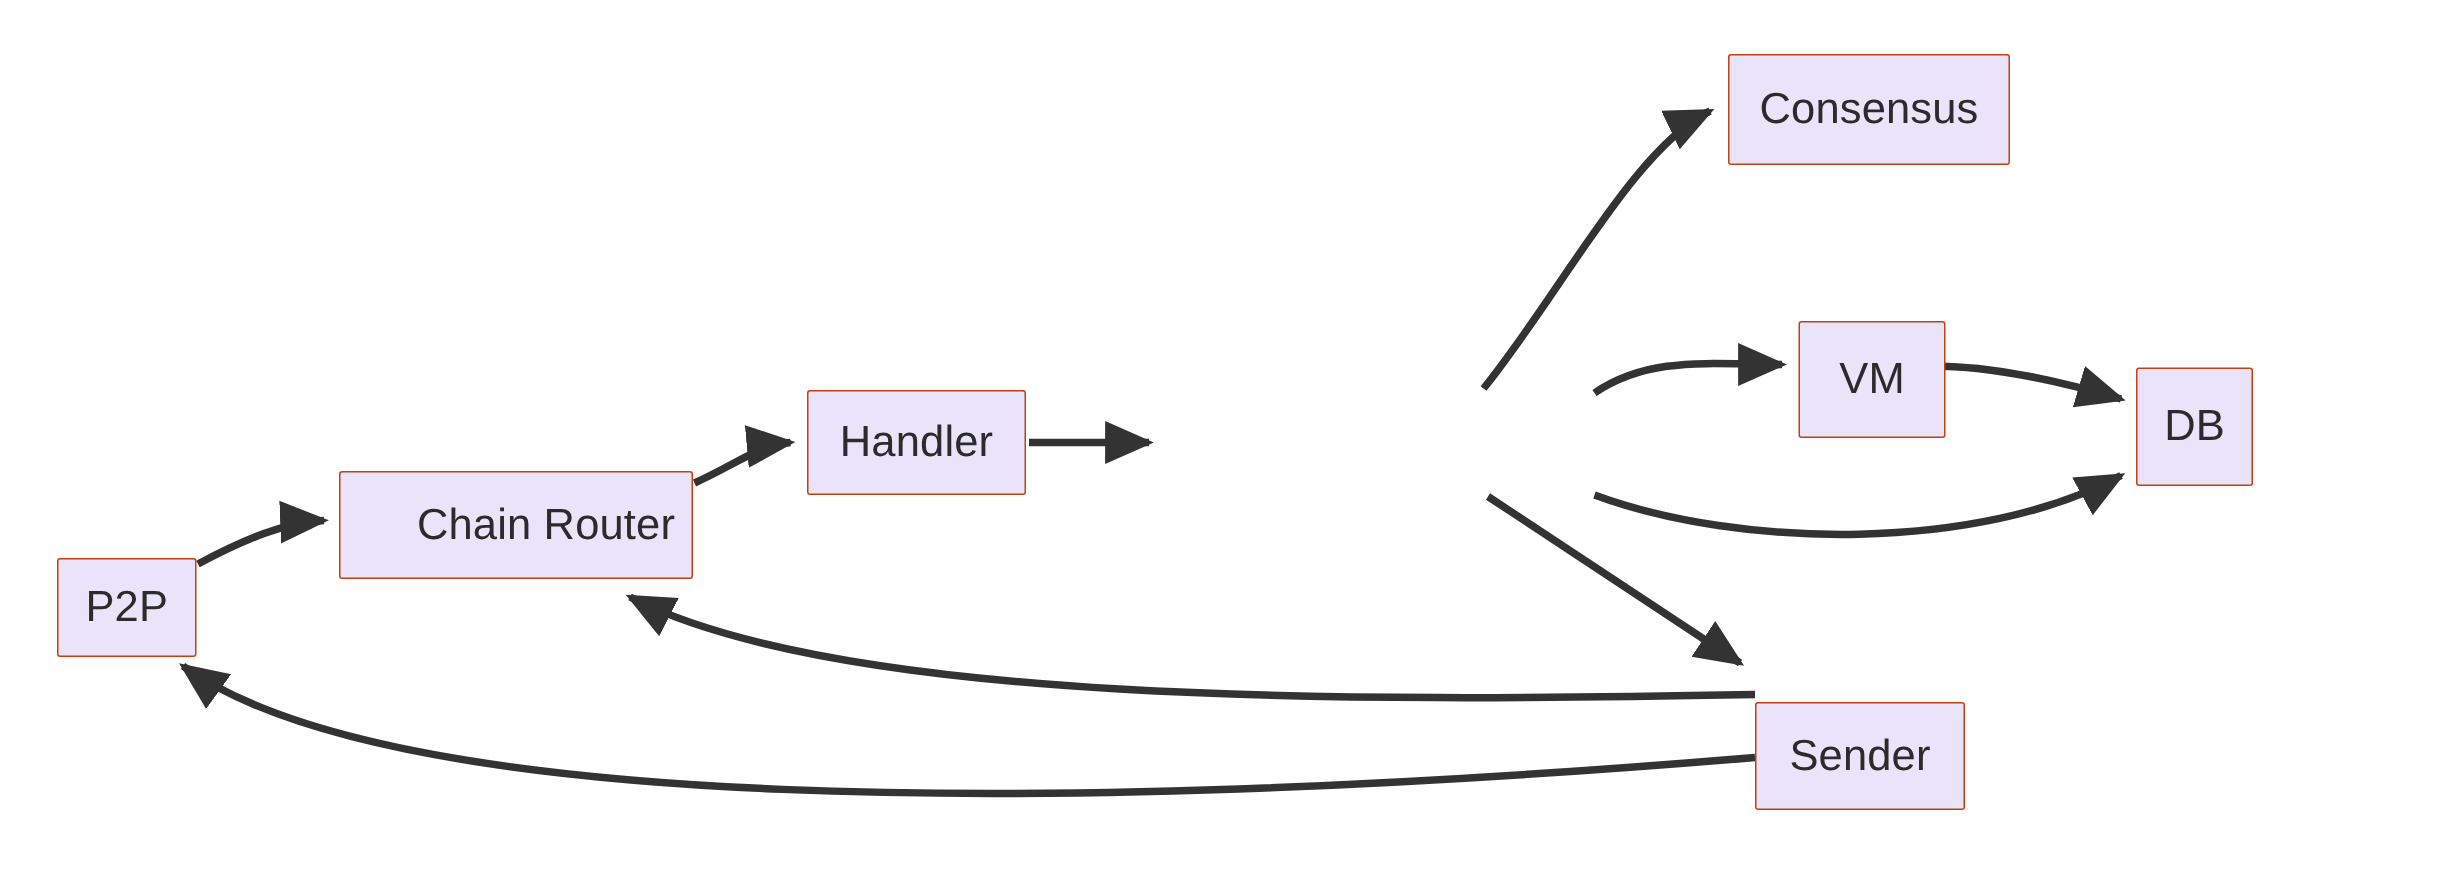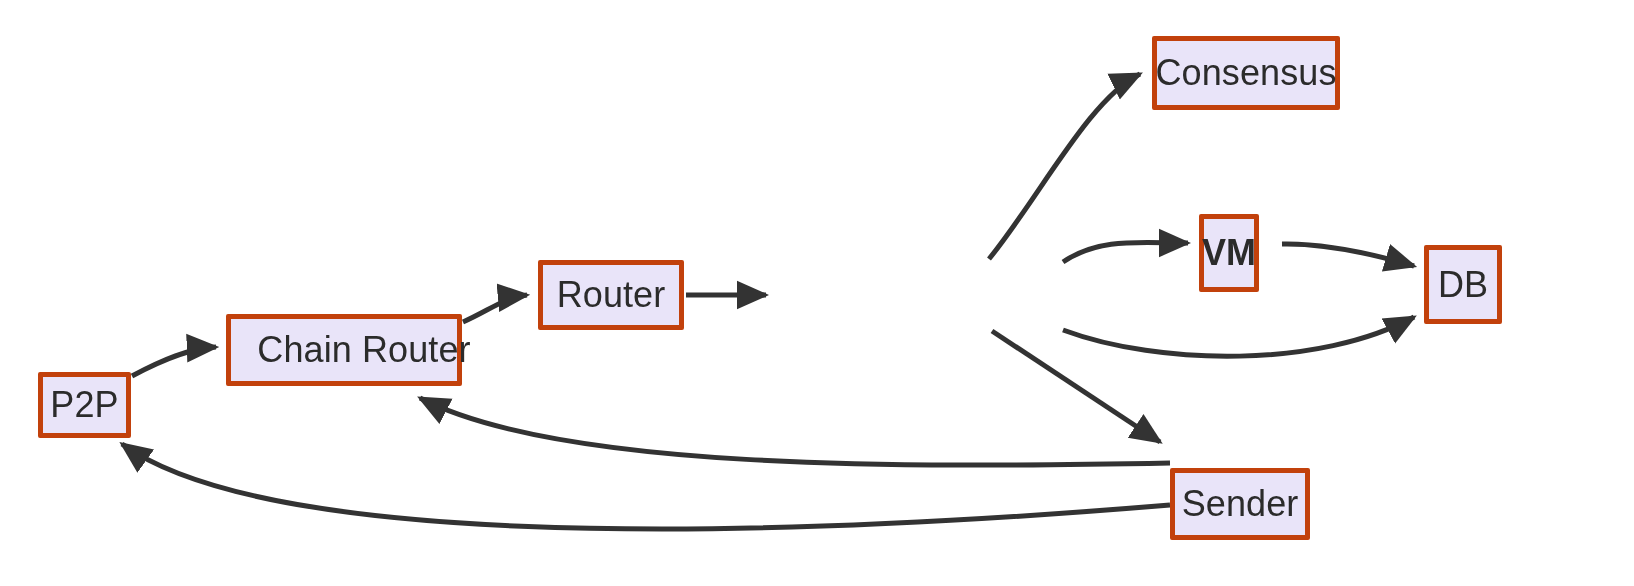--- a/index.html
+++ b/index.html
@@ -21,27 +21,27 @@
     position: absolute;
     left: 0;
     top: 0;
     width: 1634px;
     height: 586px;
   }
   .node {
     position: absolute;
     box-sizing: border-box;
     background: #e9e4f9;
-    border: 5px solid #c2410c;
+    border: 1px solid #c2410c;
     border-radius: 2px;
     display: flex;
     align-items: center;
     justify-content: center;
     color: #2b2b2b;
-    font-size: 36px;
+    font-size: 29px;
     font-family: "Liberation Sans", sans-serif;
     letter-spacing: 0.1px;
     white-space: nowrap;
     z-index: 2;
   }
   .node-label {
     pointer-events: none;
   }
 </style>
 </head>
@@ -79,29 +79,29 @@
 
   <div class="node" style="left:38px; top:372px; width:93px; height:66px;">
     <span class="node-label">P2P</span>
   </div>
 
   <div class="node" style="left:226px; top:314px; width:236px; height:72px;padding-left:40px;">
     <span class="node-label">Chain Router</span>
   </div>
 
   <div class="node" style="left:538px; top:260px; width:146px; height:70px;">
-    <span class="node-label">Router</span>
+    <span class="node-label">Handler</span>
   </div>
 
 
   <div class="node" style="left:1152px; top:36px; width:188px; height:74px;">
     <span class="node-label">Consensus</span>
   </div>
 
-  <div class="node" style="left:1199px; top:214px; width:60px; height:78px;font-weight:bold;">
+  <div class="node" style="left:1199px; top:214px; width:98px; height:78px;">
     <span class="node-label">VM</span>
   </div>
 
   <div class="node" style="left:1424px; top:245px; width:78px; height:79px;">
     <span class="node-label">DB</span>
   </div>
 
   <div class="node" style="left:1170px; top:448px; width:140px; height:72px;margin-top:20px;">
     <span class="node-label">Sender</span>
   </div>

